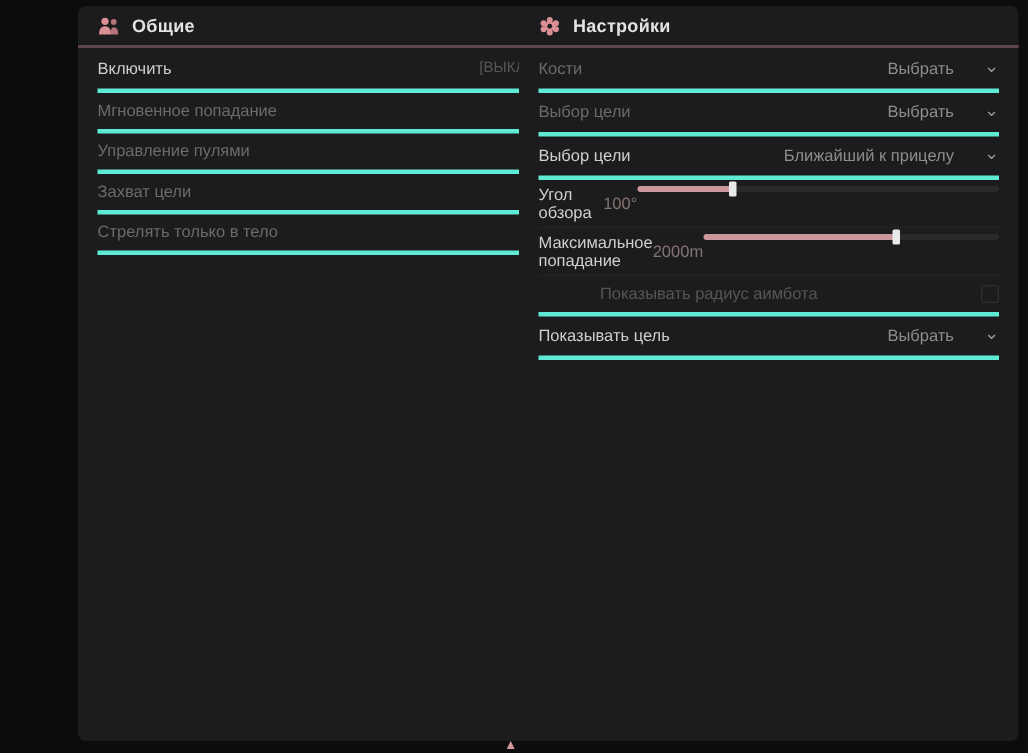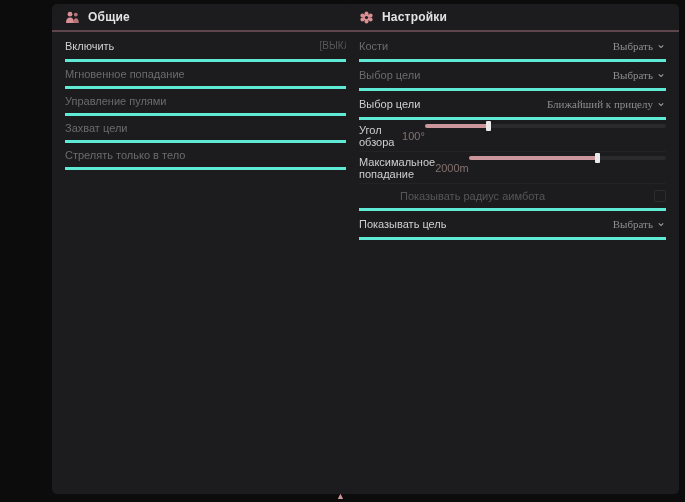--- a/index.html
+++ b/index.html
@@ -36,21 +36,21 @@
   .right-side{display:flex;align-items:center;gap:7px;}
   .state-text{font-size:10px;color:#575757;}
   .checkbox{
     width:12px;height:12px;border-radius:2px;box-sizing:border-box;
     border:1px solid #353538;background:transparent;
     display:flex;align-items:center;justify-content:center;
   }
   .checkbox.checked{background:#d59398;border-color:#d59398;}
   .checkbox .mark{font-size:10px;line-height:1;color:#4d2c2e;font-weight:bold;}
   .checkbox.faint{border-color:#2d2d30;}
-  .dropdown{display:flex;align-items:center;gap:3px;cursor:pointer;font-family:Liberation Serif, serif;}
+  .dropdown{display:flex;align-items:center;gap:20px;cursor:pointer;}
   .dropdown .dd-text{font-size:11px;color:#8d8d8d;}
   .dropdown .chev{font-size:12px;color:#9a9a9a;line-height:8px;transform:translateY(-2px);}
   .slider-top{display:flex;align-items:center;justify-content:space-between;}
   .slider-val{font-size:11px;color:#83726f;}
   .slider-track{
     position:relative;height:4px;background:#2a2a2c;border-radius:2px;
     margin-top:4px;width:100%;
   }
   .slider-fill{position:absolute;left:0;top:0;height:4px;background:#cc979c;border-radius:2px;}
   .slider-thumb{

